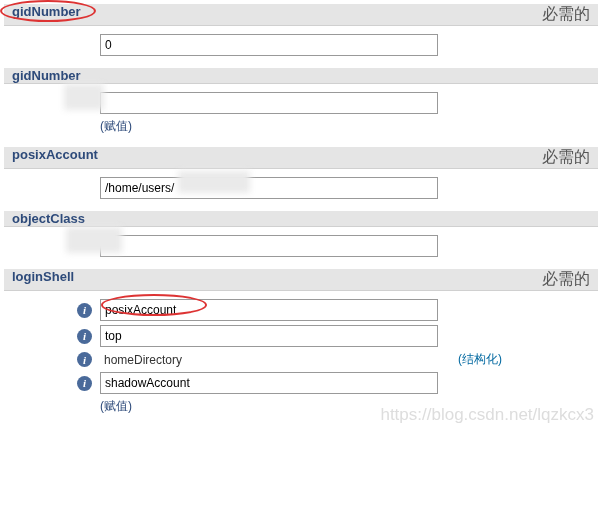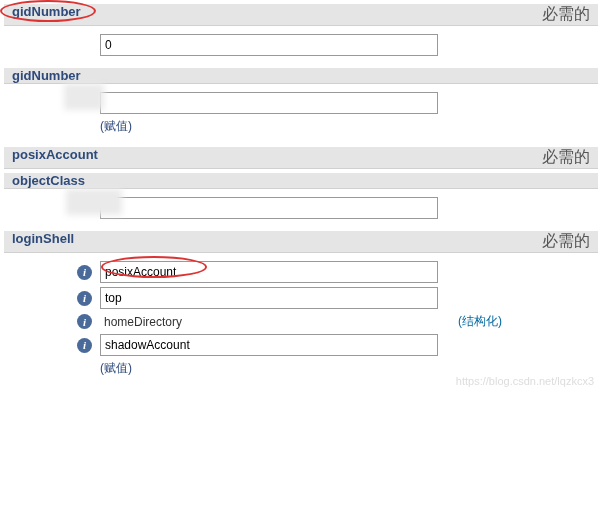--- a/index.html
+++ b/index.html
@@ -11,21 +11,21 @@
 .body{padding:6px 0 6px 0}
 .row{display:flex;align-items:center;padding:2px 0;margin-left:60px}
 .icon-cell{width:36px;display:flex;justify-content:flex-end;padding-right:8px}
 .input-cell{width:350px}
 .after-cell{padding-left:8px;color:#0369a1}
 input[type=text]{width:338px;height:22px;border:1px solid #999;padding:2px 4px;font-size:12px;font-family:inherit}
 .blur{position:absolute;background:#eaeaea;filter:blur(3px);pointer-events:none}
 .link{color:#2d4a7a;cursor:pointer}
 .info-icon{width:15px;height:15px;border-radius:50%;background:#4a6a9a;display:inline-flex;align-items:center;justify-content:center;color:#fff;font-style:italic;font-weight:bold;font-size:11px;font-family:serif;cursor:pointer}
 .ellipse{position:absolute;border:2px solid #d33;border-radius:50%;pointer-events:none}
-.watermark{position:absolute;right:8px;bottom:6px;color:#ddd;font-size:11px;pointer-events:none}
+.watermark{position:absolute;right:8px;bottom:6px;color:#ddd;font-size:17px;pointer-events:none}
 .wrap{position:relative;width:602px;padding:4px}
 .static-text{padding:2px 4px;color:#333}
 </style>
 </head>
 <body>
 <div class="wrap">
 
 <div class="section">
   <div class="header">
     <span class="header-title">gidNumber</span>
@@ -54,20 +54,27 @@
       <div class="icon-cell"></div>
       <div class="input-cell"><span class="link">(赋值)</span></div>
     </div>
   </div>
 </div>
 
 <div class="section">
   <div class="header">
     <span class="header-title">posixAccount</span>
     <span class="header-req">必需的</span>
+  </div>
+  <div class="body" style="position:relative">
+    <div class="row">
+      <div class="icon-cell"></div>
+      <div class="input-cell"><input type="text" value="/home/users/" style=""></div>
+    </div>
+    <div class="blur" style="left:174px;top:2px;width:72px;height:22px"></div>
   </div>
 </div>
 
 <div class="section">
   <div class="header">
     <span class="header-title">objectClass</span>
   </div>
   <div class="body" style="position:relative">
     <div class="row">
       <div class="icon-cell"></div>

